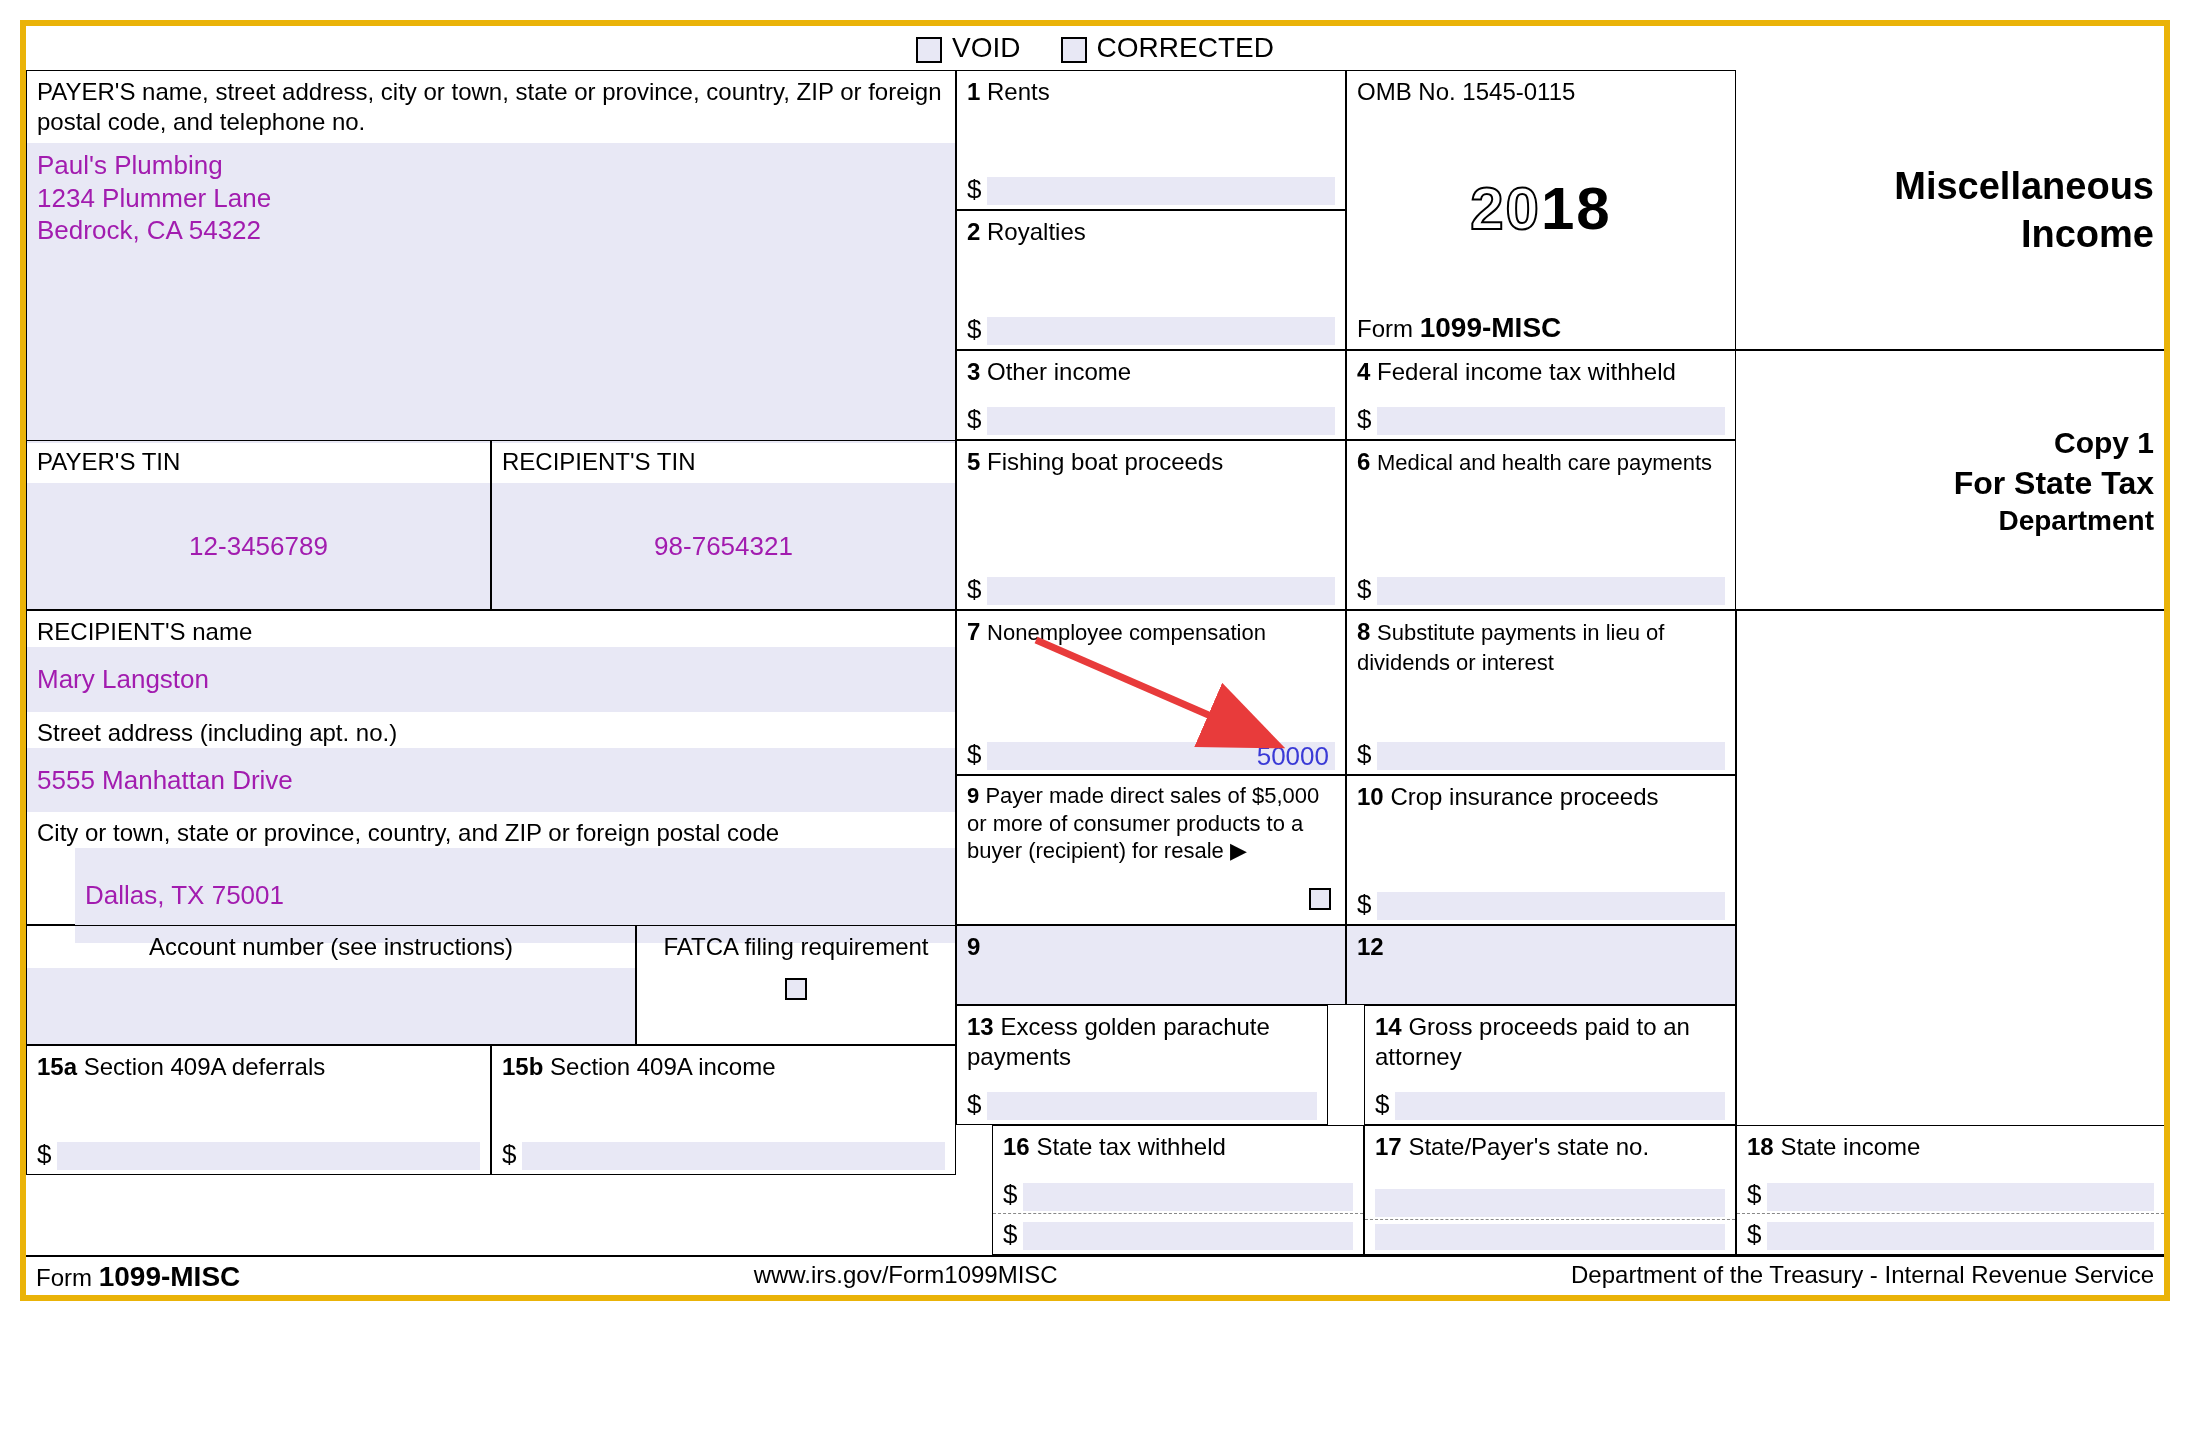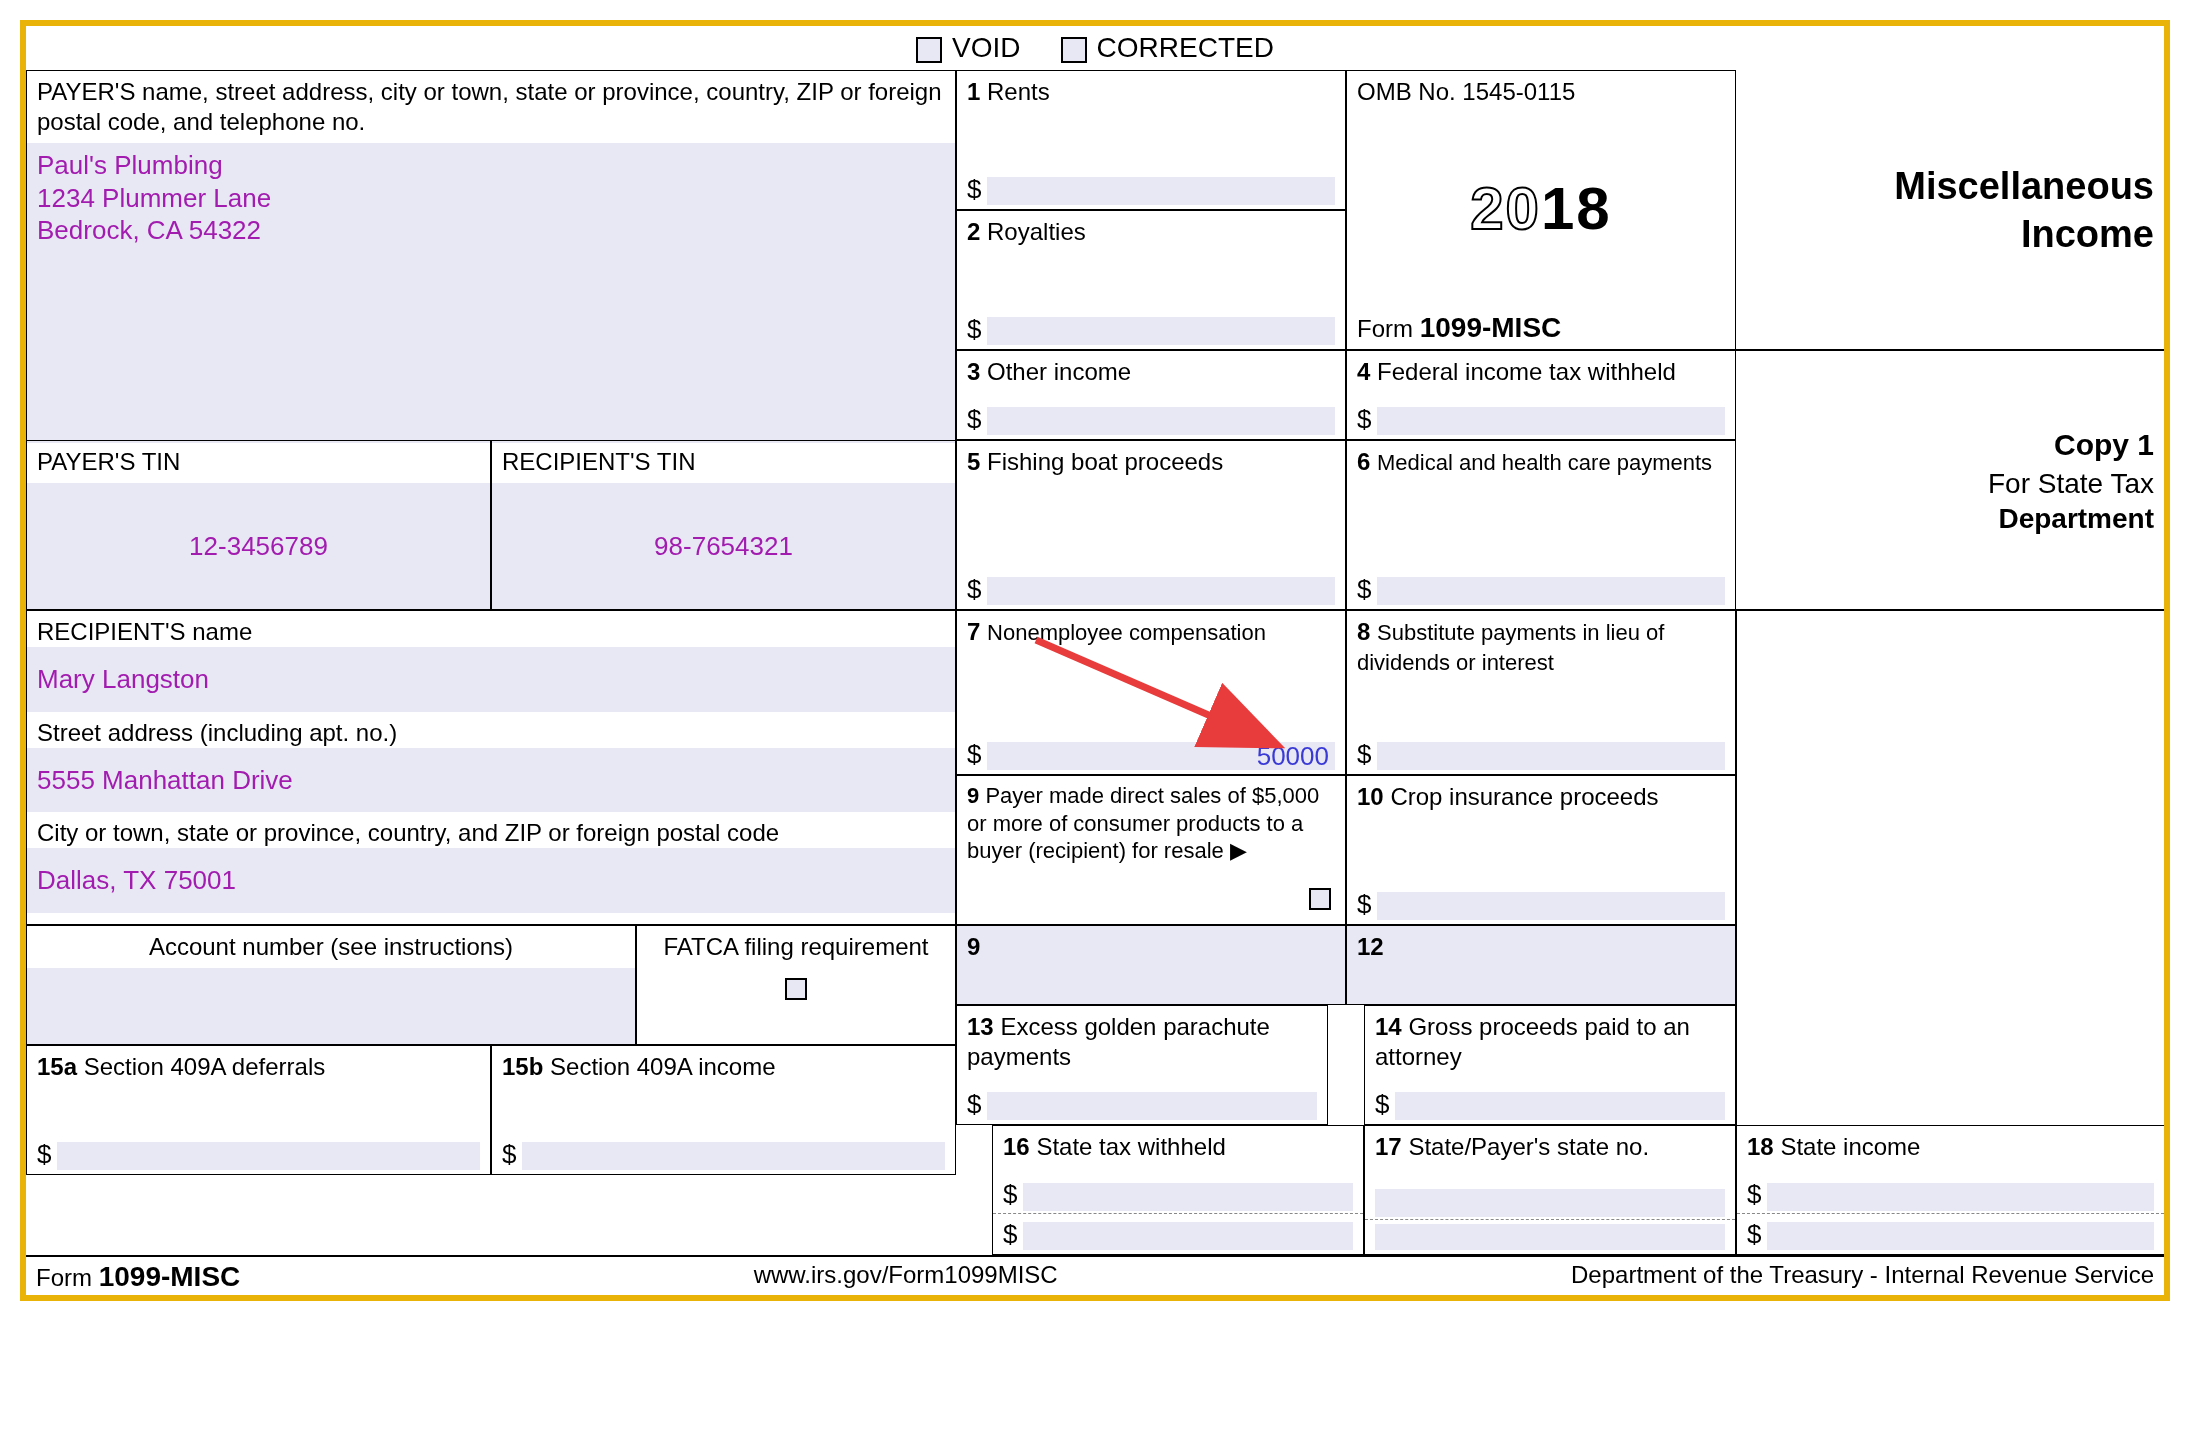--- a/index.html
+++ b/index.html
@@ -140,21 +140,21 @@
           </div>
         </div>
       </div>
 
       <div class="cell" style="height:315px;padding:0;">
         <div style="padding:6px 10px 0 10px;" class="label">RECIPIENT'S name</div>
         <div style="background:#e8e8f5;padding:16px 10px;"><span class="fill">Mary Langston</span></div>
         <div style="padding:6px 10px 0 10px;" class="label">Street address (including apt. no.)</div>
         <div style="background:#e8e8f5;padding:16px 10px;"><span class="fill">5555 Manhattan Drive</span></div>
         <div style="padding:6px 10px 0 10px;" class="label">City or town, state or province, country, and ZIP or foreign postal code</div>
-        <div style="background:#e8e8f5;padding:16px 10px;"><span class="fill">Dallas, TX 75001</span></div>
+        <div style="background:#e8e8f5;padding:31px 10px;margin-left:48px;"><span class="fill">Dallas, TX 75001</span></div>
       </div>
 
       <div style="display:flex;height:120px;">
         <div class="cell flexcol" style="width:610px;">
           <div class="label" style="text-align:center;">Account number (see instructions)</div>
           <div style="background:#e8e8f5;flex:1;margin:6px -10px -4px -10px;"></div>
         </div>
         <div class="cell flexcol" style="width:320px;align-items:center;">
           <div class="label" style="text-align:center;">FATCA filing requirement</div>
           <div style="margin-top:10px;"><span class="small-cb"></span></div>
@@ -341,21 +341,21 @@
       </div>
     </div>
 
     <div style="flex:1;display:flex;flex-direction:column;">
       <div class="cell right-title flexcol" style="height:280px;justify-content:center;border-right:none;border-top:none;">
         <div class="misc-title">Miscellaneous</div>
         <div class="misc-title">Income</div>
       </div>
       <div class="cell right-title flexcol" style="height:260px;justify-content:center;border-right:none;">
         <div style="font-size:30px;font-weight:bold;">Copy 1</div>
-        <div style="font-size:28px;font-weight:normal;margin-top:2px;">For State Tax</div>
+        <div style="font-size:32px;font-weight:bold;margin-top:2px;">For State Tax</div>
         <div style="font-size:28px;font-weight:bold;">Department</div>
       </div>
       <div class="cell" style="flex:1;border-right:none;border-bottom:none;"></div>
 
       <div class="cell flexcol" style="height:130px;border-right:none;">
         <div><span class="num">18</span> <span>State income</span></div>
         <div style="flex:1"></div>
         <div class="dashed-bottom">
             <div class="dollar-row">
               <span class="ds">$</span>

